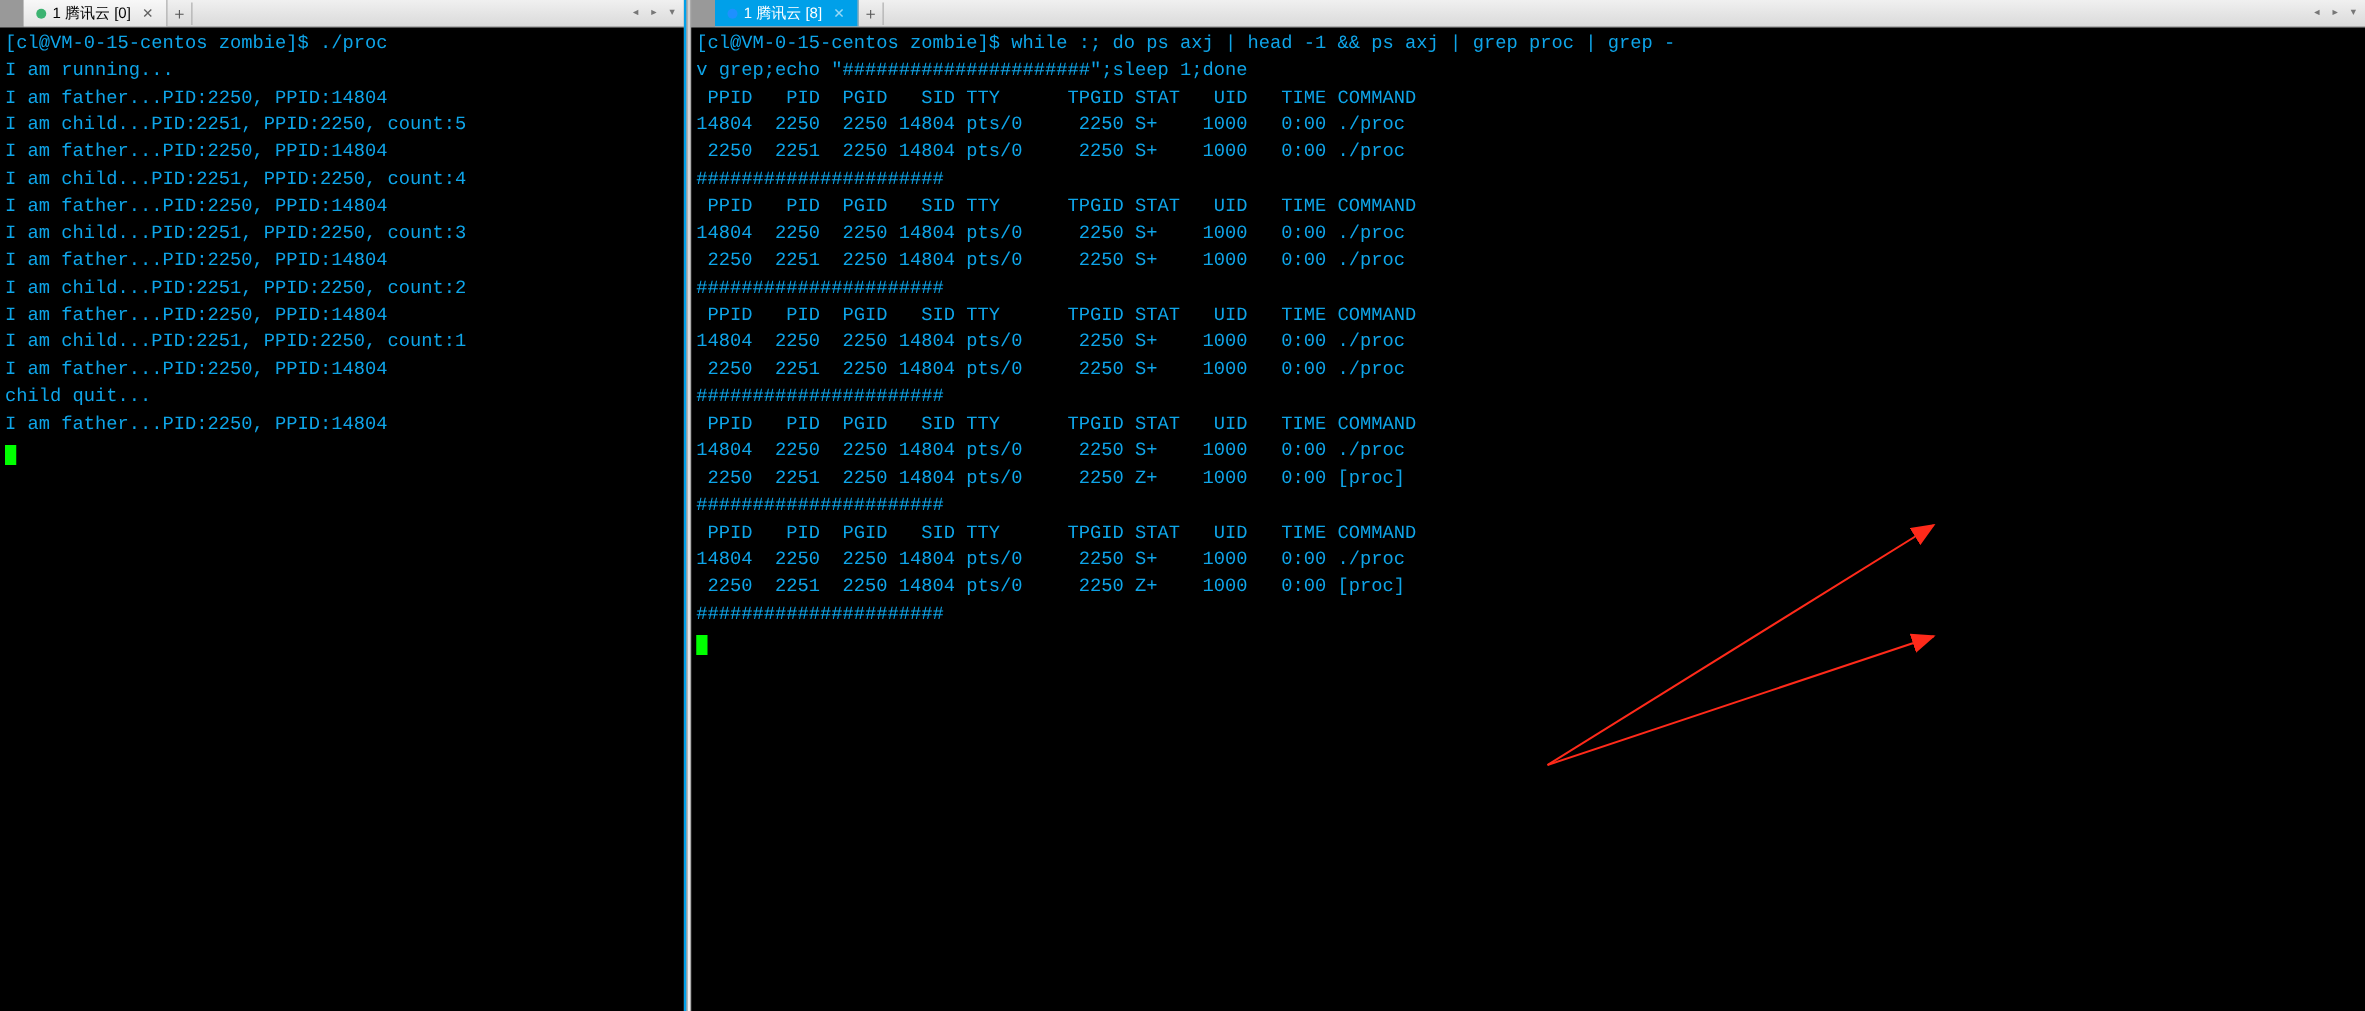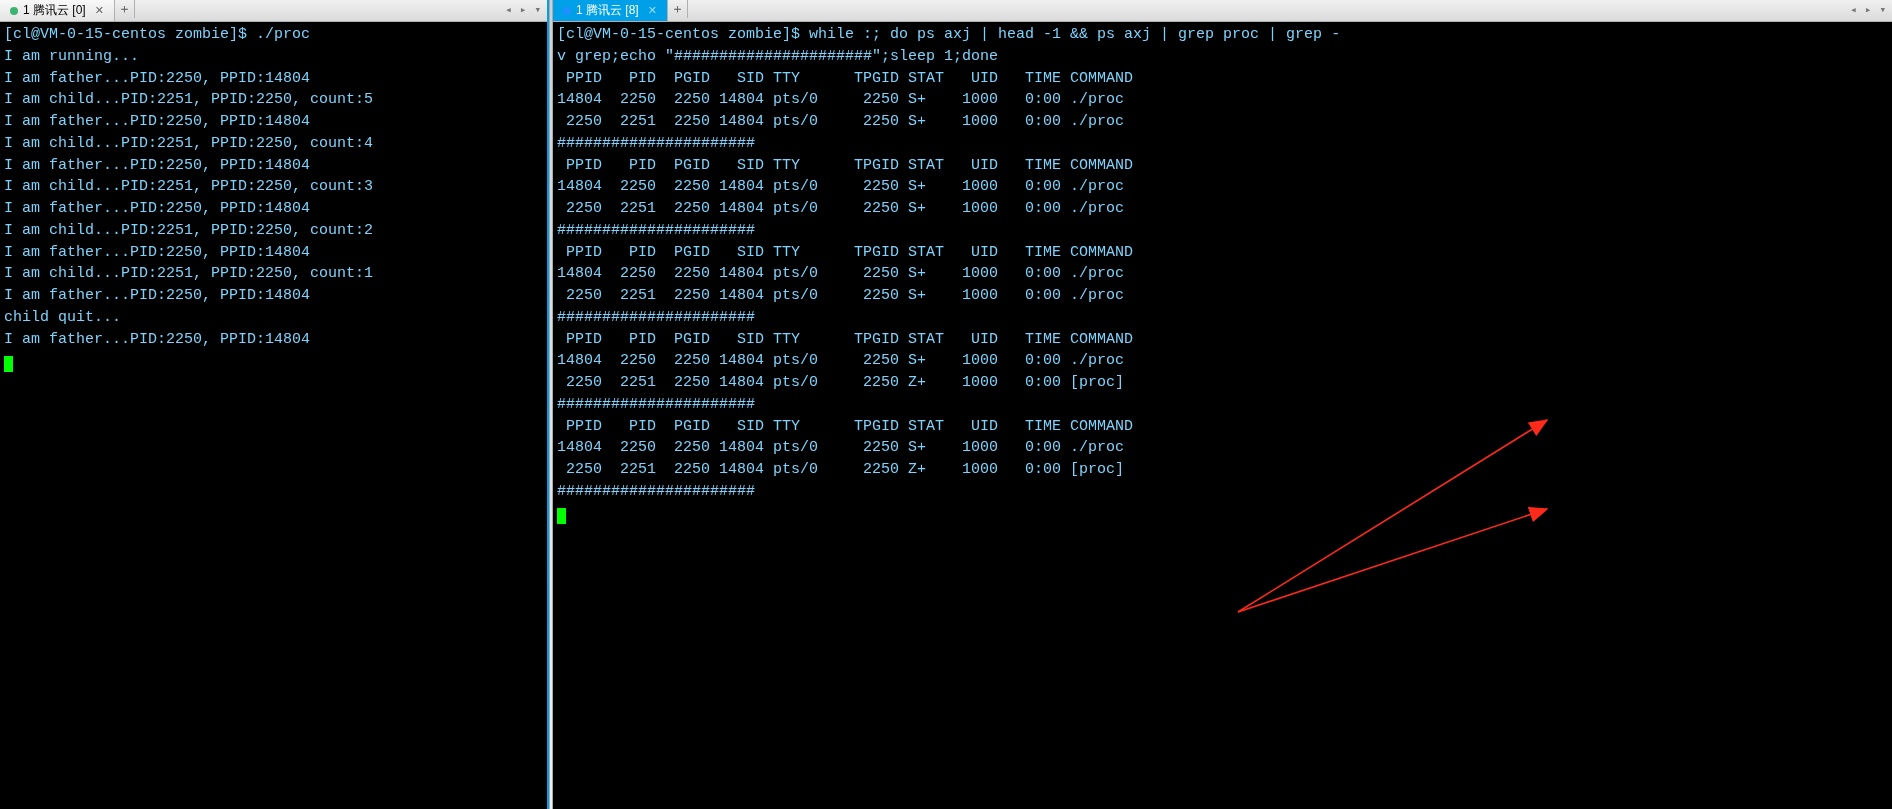--- a/index.html
+++ b/index.html
@@ -21,23 +21,24 @@
     width: 549px;
     border-right: 2px solid #00a0e9;
   }
   .pane-right {
     flex: 1;
   }
   .tabbar {
     height: 22px;
     background: linear-gradient(#f0f0f0, #dadada);
     display: flex;
-    align-items: flex-start;
+    align-items: center;
     border-bottom: 1px solid #b0b0b0;
     position: relative;
+    margin-left: 19px;
   }
   .tab {
     padding: 2px 10px;
     font-size: 12px;
     font-family: "Microsoft YaHei","Segoe UI",sans-serif;
     display: flex;
     align-items: center;
     gap: 5px;
     border-right: 1px solid #b0b0b0;
     background: linear-gradient(#f8f8f8,#e4e4e4);
@@ -69,21 +70,21 @@
     right:2px; top:1px;
     display:flex;gap:0;
     font-size:11px;color:#777;
   }
   .tabnav span {
     padding:2px 4px;cursor:pointer;
   }
   .terminal {
     flex:1;
     background:#000;
-    color:#7dd3fc;
+    color:#0ea5e9;
     padding:2px 4px;
     white-space:pre;
     overflow:hidden;
     line-height:1.45;
     font-size:15px;
     position:relative;
   }
   .cursor {
     display:inline-block;
     width:9px;height:16px;

